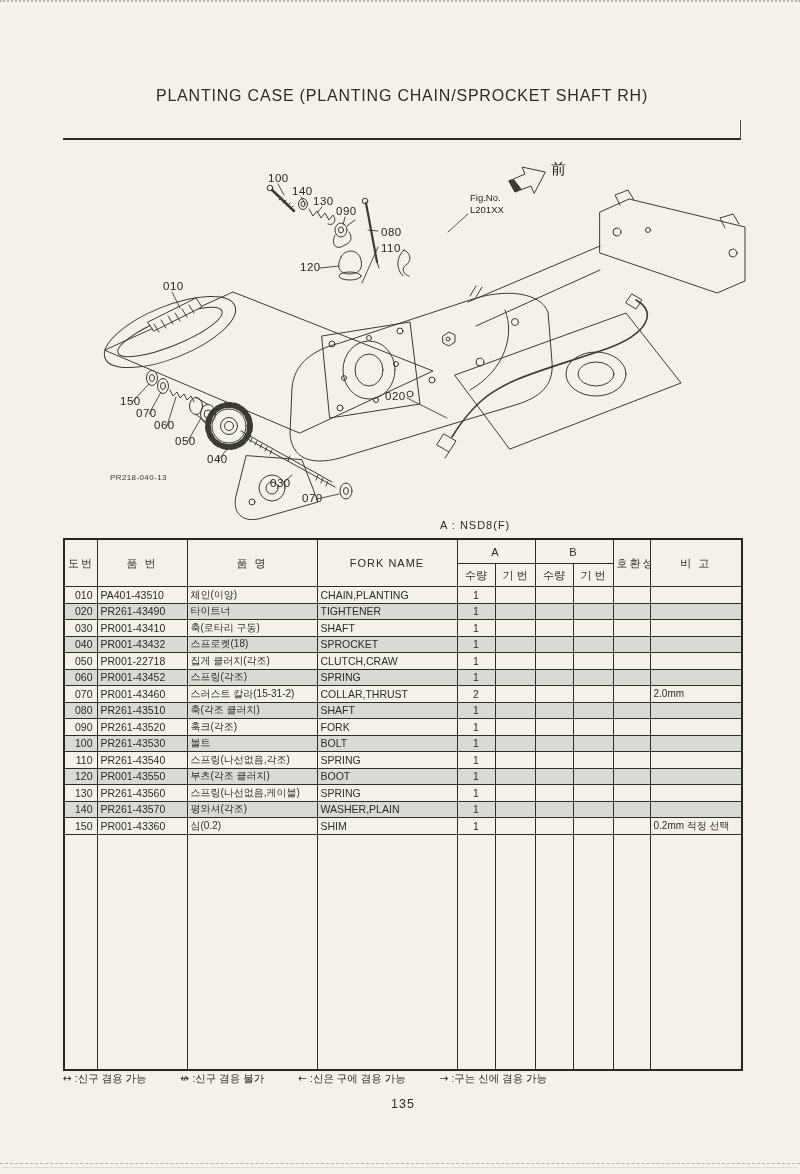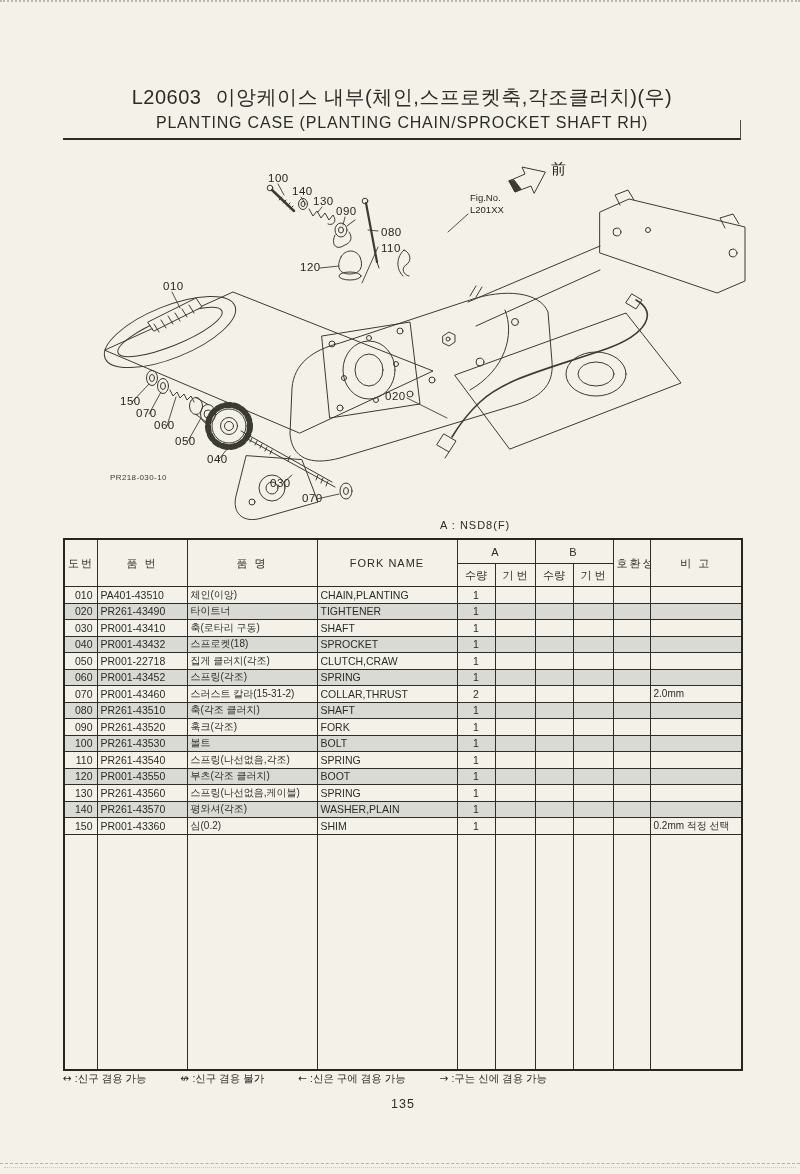--- a/index.html
+++ b/index.html
@@ -50,21 +50,20 @@
           font-size:10.5px;white-space:nowrap;}
   .legend .sym{font-family:"DejaVu Sans",sans-serif;margin-right:3px;}
   .pagenum{position:absolute;top:1097px;left:3px;width:800px;text-align:center;font-size:12.5px;letter-spacing:1px;}
 </style>
 </head>
 <body>
 
 <div class="edge-top"></div>
 
 <div class="hdr">
-  <div class="t1"><span class="code">L20603</span><span>이앙케이스 내부(체인,스프로켓축,각조클러치)(우)</span></div>
   <div class="t2">PLANTING CASE (PLANTING CHAIN/SPROCKET SHAFT RH)</div>
 </div>
 <div class="title-rule"></div>
 <div class="title-tick"></div>
 
 <div class="diagram">
   <svg width="800" height="370" viewBox="0 0 800 370" fill="none" stroke="#3b3b34" stroke-width="1" stroke-linecap="round" stroke-linejoin="round">
 
     <g>
       <path d="M105,200 L233,142 L433,221 L300,283 Z"></path>
@@ -181,21 +180,21 @@
     <g>
       <path d="M545,22 L522,17 L525,24 L509,31 L515,42 L531,36 L534,43 Z"></path>
       <path d="M509,31 L515,42 L521,39 L514,30 Z" fill="#3b3b34"></path>
     </g>
   </svg>
 
   <div class="figno">
     <div>Fig.No.</div>
     <div>L201XX</div>
   </div>
-  <div class="dwgcode">PR218-030-10</div>
+  <div class="dwgcode">PR218-040-13</div>
   <div class="front">
     <span class="zen">前</span>
   </div>
   <div id="callout-layer">
       <span class="callout" style="left: 268px; top: 22px;">100</span>
       <span class="callout" style="left: 292px; top: 35px;">140</span>
       <span class="callout" style="left: 313px; top: 45px;">130</span>
       <span class="callout" style="left: 336px; top: 55px;">090</span>
       <span class="callout" style="left: 381px; top: 76px;">080</span>
       <span class="callout" style="left: 381px; top: 92px;">110</span>

